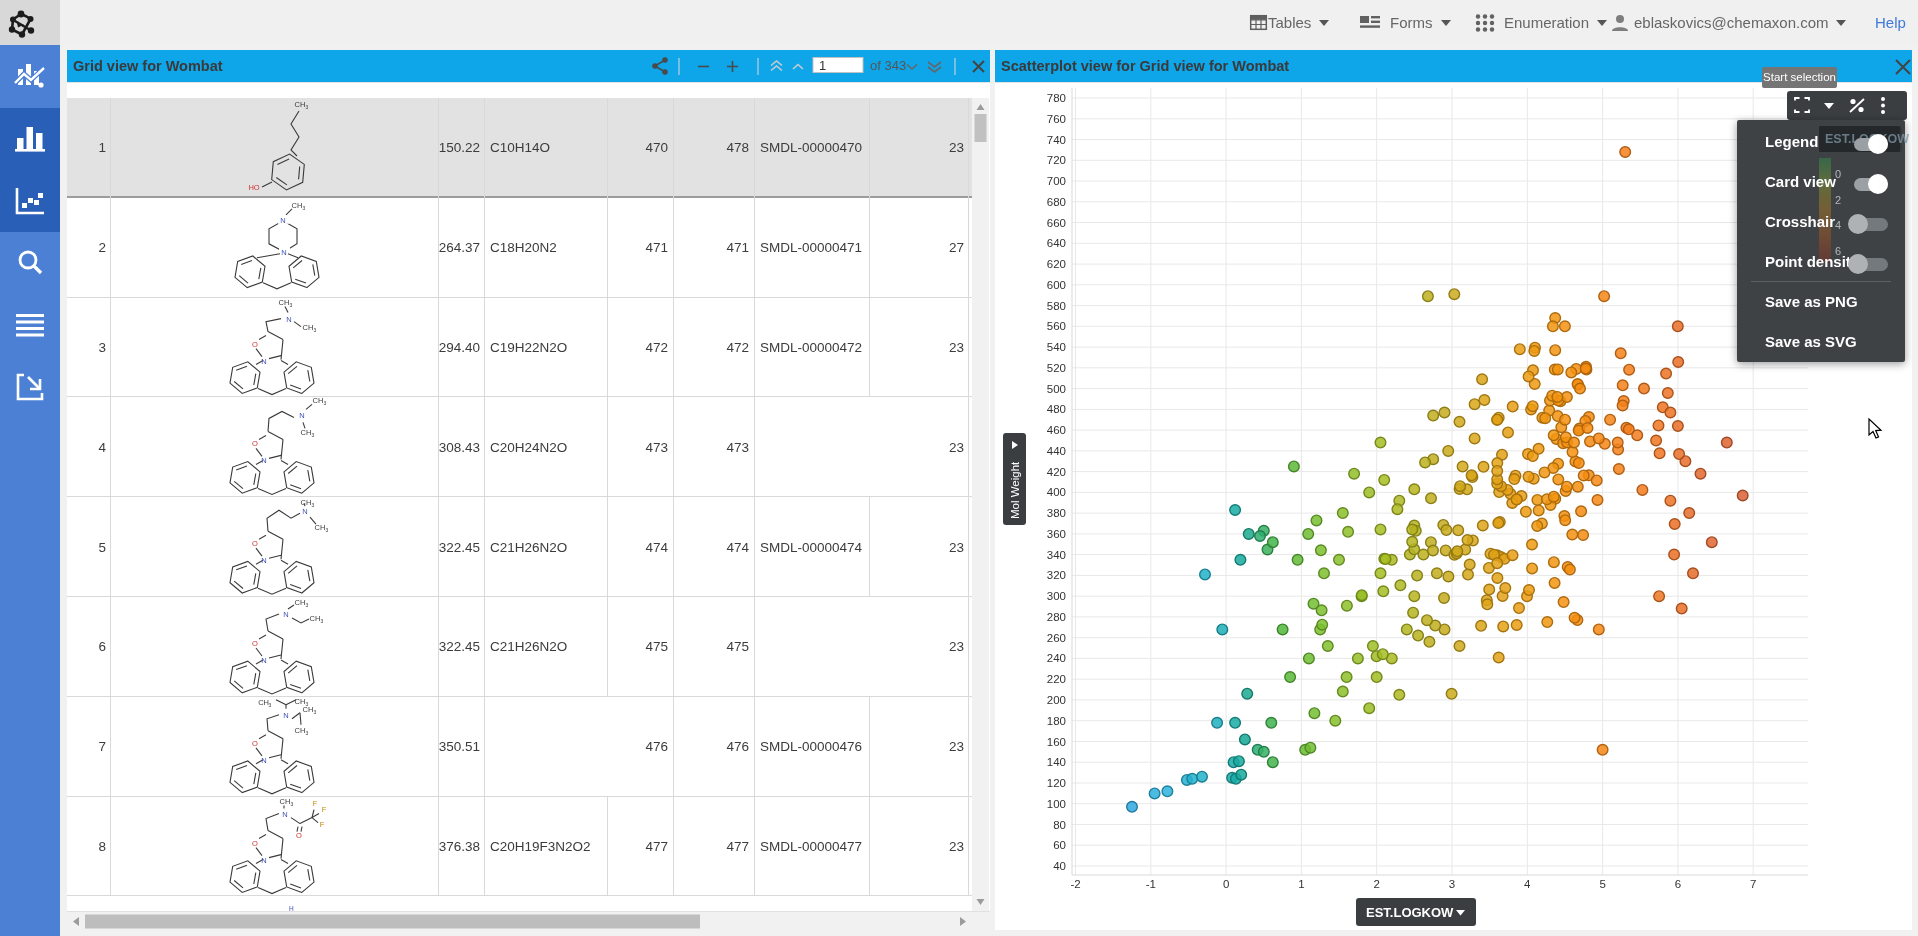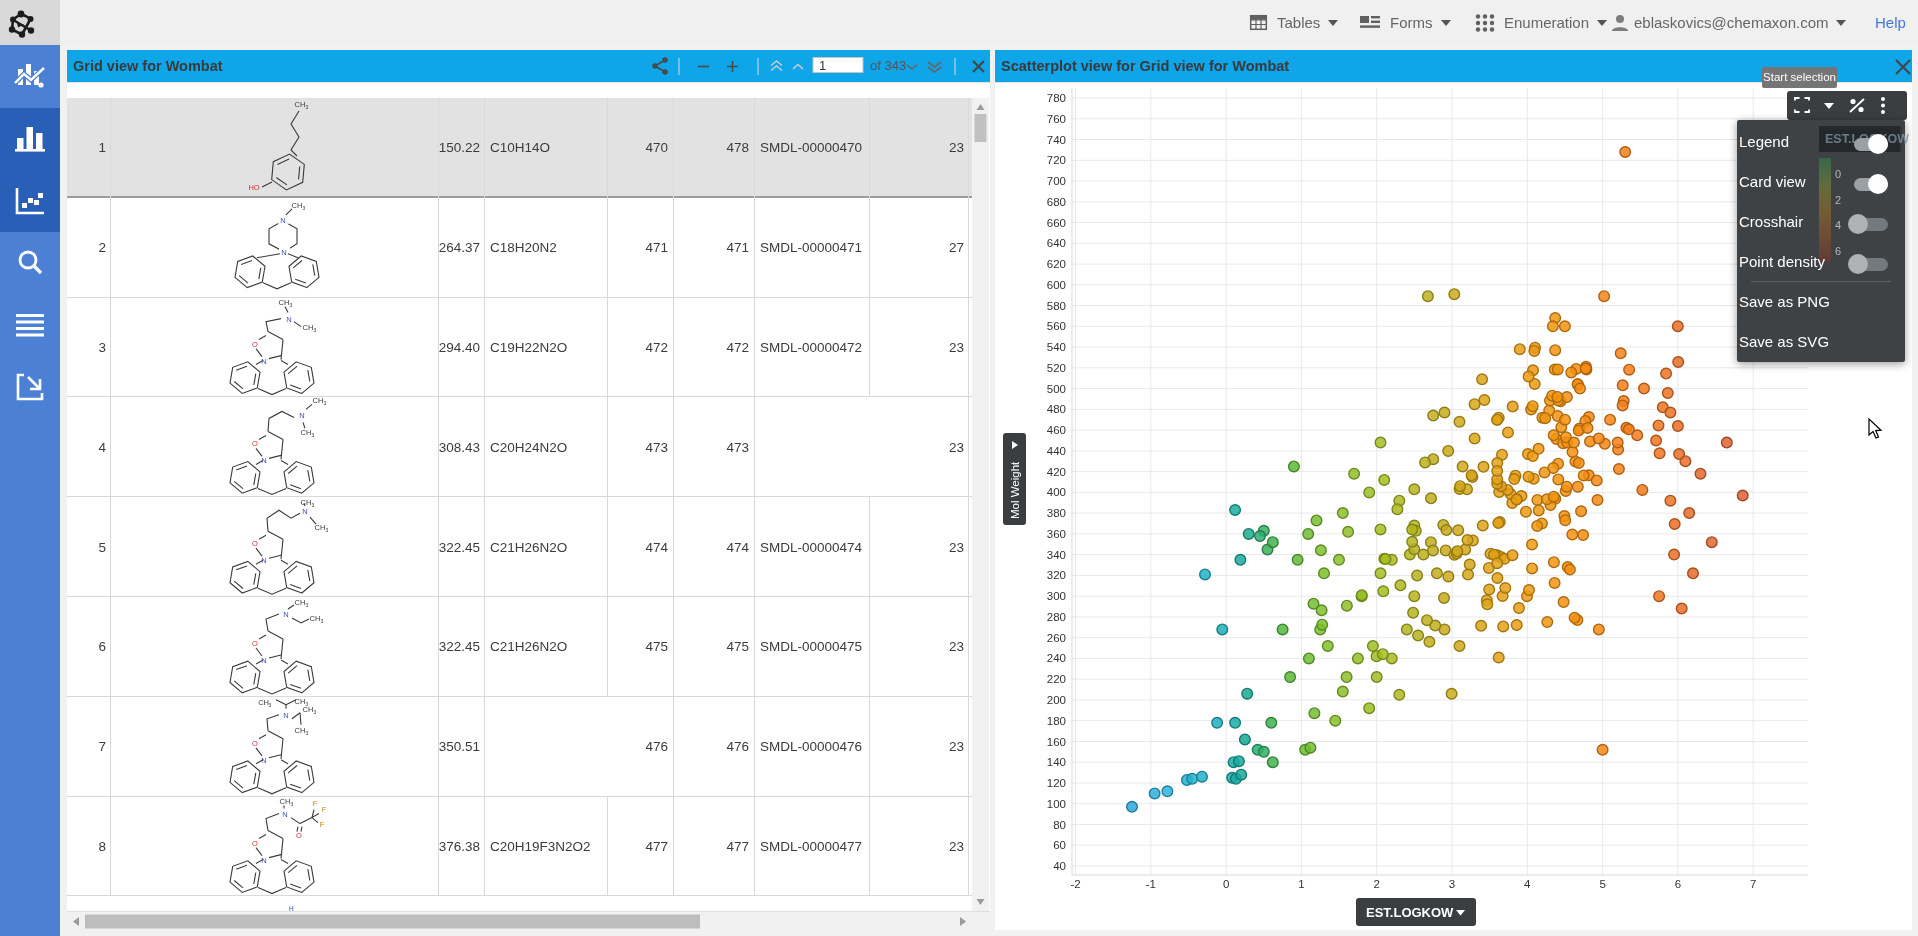--- a/index.html
+++ b/index.html
@@ -22,21 +22,21 @@
 .c1{left:44px;width:328px}
 .c2{left:372px;width:46px;justify-content:flex-end;padding-right:4px}
 .c3{left:418px;width:123px;padding-left:5px}
 .c4{left:541px;width:66px;justify-content:flex-end;padding-right:5px}
 .c5{left:607px;width:81px;justify-content:flex-end;padding-right:5px}
 .c6{left:688px;width:115px;padding-left:5px}
 .c7{left:803px;width:99px;justify-content:flex-end;padding-right:4px}
 .toolbtn{stroke:#4a4a4a;stroke-width:1.6;fill:none}
 .menu b{font-weight:normal}
 .dk{background:#3a3e41;color:#fff;position:absolute;border-radius:3px}
-.mitem{position:absolute;left:2px;font-size:15px;color:#fff;font-weight:normal}
+.mitem{position:absolute;left:28px;font-size:15px;color:#fff;font-weight:bold}
 .toggle{position:absolute;width:34px;height:13px;border-radius:7px}
 .knob{position:absolute;top:-4px;width:20px;height:20px;border-radius:50%}
 </style></head><body>
 
 <div class="topbar"></div>
 <div class="logo">
 <svg width="47" height="45" style="position:absolute;left:0px;top:0px" viewBox="8 0 47 45">
 <g stroke="#1c1c1c" stroke-width="2.6" fill="none">
 <path d="M29 14 L21 19.5 L20 29.5 L30 34.5"></path>
 <path d="M38.5 19 L30 34.5 M39 30.5 L23 21"></path>
@@ -55,21 +55,21 @@
 
 </div>
 <div class="menu" style="left:1249px">
 <svg width="19" height="19" viewBox="0 0 19 19">
       <rect x="1.7" y="2.7" width="15.6" height="13.6" fill="none" stroke="#5f5f5f" stroke-width="1.5"></rect>
       <g stroke="#5f5f5f" stroke-width="1.2">
         <path d="M2 6.8 h15 M7 6.8 v9.5 M12 6.8 v9.5 M2 11.5 h15"></path>
       </g>
       <rect x="1.7" y="2.7" width="15.6" height="4" fill="#5f5f5f"></rect>
     </svg>
-<b style="margin-left:9px">Tables</b>
+<b style="">Tables</b>
 <svg width="10" height="6" style="margin-left:8px" viewBox="0 0 10 6">
       <path d="M0 0 L10 0 L5 6 Z" fill="#555"></path>
     </svg>
 </div>
 <div class="menu" style="left:1359px">
 <svg width="22" height="19" viewBox="0 0 22 19">
       <g fill="#616161">
         <rect x="1" y="3" width="9" height="7"></rect>
         <rect x="12" y="3" width="9" height="2.4"></rect>
         <rect x="12" y="7.6" width="9" height="2.4"></rect>
@@ -252,21 +252,20 @@
       <div class="c c6">SMDL-00000474</div>
       <div class="c c7">23</div>
 </div>
 <div class="row" style="top:547.0px">
 <div class="c c0">6</div>
       <div class="c c1"></div>
       <div class="c c2">322.45</div>
       <div class="c c3">C21H26N2O</div>
       <div class="c c4">475</div>
       <div class="c c5">475</div>
-      <div class="c c6">SMDL-00000475</div>
       <div class="c c7">23</div>
 </div>
 <div class="row" style="top:646.8px">
 <div class="c c0">7</div>
       <div class="c c1"></div>
       <div class="c c2">350.51</div>
       <div class="c c4">476</div>
       <div class="c c5">476</div>
       <div class="c c6">SMDL-00000476</div>
       <div class="c c7">23</div>

